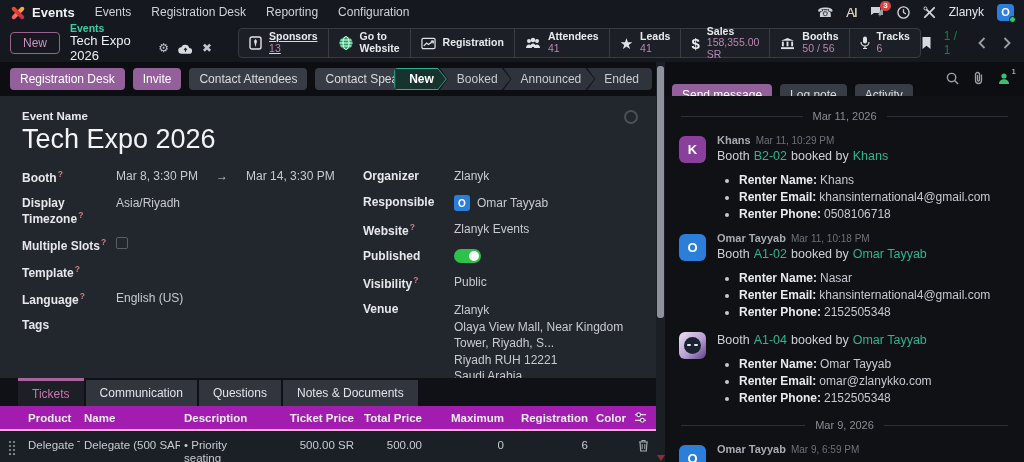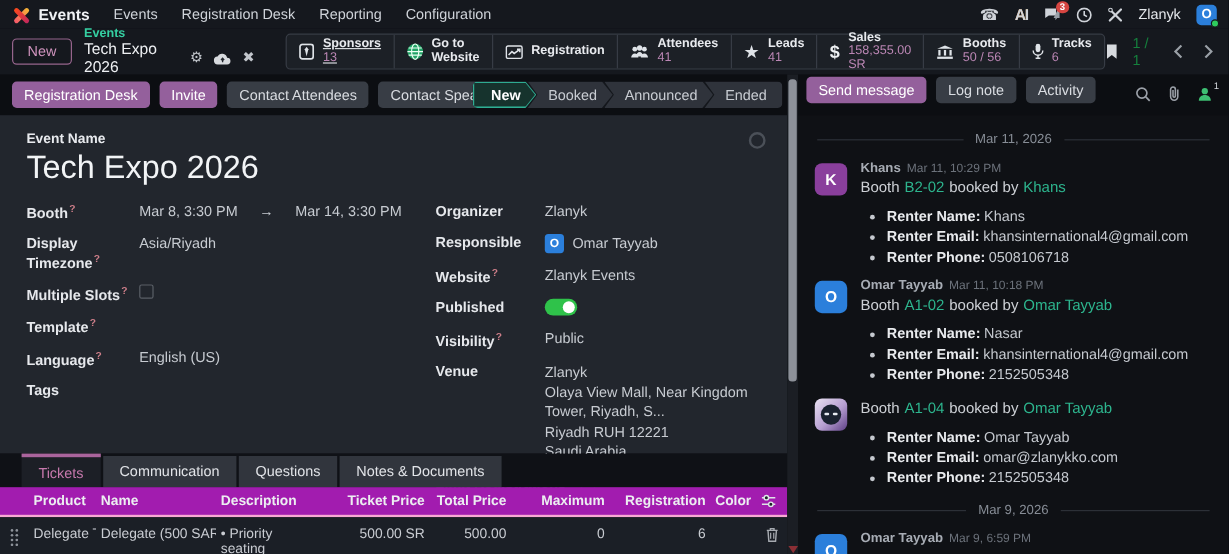--- a/index.html
+++ b/index.html
@@ -12,21 +12,21 @@
             display:flex; align-items:center; padding:0 10px; }
   .logo { width:15px; height:15px; margin-right:7px; position:relative; flex:0 0 auto; }
   .logo .l1,.logo .l2 { position:absolute; width:4px; height:16px; border-radius:2px; left:6px; top:0; }
   .logo .l1 { background:linear-gradient(#f7b733,#f5576c); transform:rotate(45deg); }
   .logo .l2 { background:linear-gradient(#fc4a1a,#c1275e); transform:rotate(-45deg); }
   .app-name { font-weight:bold; font-size:13px; color:#f0f2f5; margin-right:20px; }
   .nav-menu { display:flex; gap:20px; font-size:12px; color:#cfd3d9; }
   .nav-menu span { cursor:default; }
   .systray { margin-left:auto; display:flex; align-items:center; gap:13px; }
   .systray .ico { color:#cfd3d9; font-size:13px; line-height:1; position:relative; }
-  .ai-ic { font-weight:bold; font-size:11px; background:linear-gradient(90deg,#e07b39,#f2c14e);
+  .ai-ic { font-weight:normal; font-size:11px; background:linear-gradient(90deg,#e07b39,#f2c14e);
            -webkit-background-clip:text; background-clip:text; color:#e8a33d; letter-spacing:-1px; }
   .badge { position:absolute; top:-5px; right:-7px; background:#d64541; color:#fff; font-size:8px;
            font-weight:bold; border-radius:7px; padding:1px 3px; line-height:1; }
   .company { font-size:12px; color:#e3e6ea; }
   .user-av { width:17px; height:17px; border-radius:4px; background:#2b7fdb; color:#fff; font-size:11px;
              font-weight:bold; display:flex; align-items:center; justify-content:center; position:relative; }
   .user-av .st { position:absolute; right:-2px; bottom:-2px; width:7px; height:7px; border-radius:50%;
                  background:#2ecc5e; border:1px solid #15181e; }
 
   
@@ -59,21 +59,21 @@
                border-radius:4px; }
   .step { position:relative; height:22px; display:flex; align-items:center; padding:0 13px 0 17px;
           background:#2f333b; color:#c9cdd3; font-size:12px; margin-left:-7px; cursor:pointer;
           clip-path:polygon(0 0, calc(100% - 9px) 0, 100% 50%, calc(100% - 9px) 100%, 0 100%, 8px 50%); }
   .step.last { clip-path:polygon(0 0, 100% 0, 100% 100%, 0 100%, 8px 50%); border-radius:0 4px 4px 0; }
   .step-active-outer { height:22px; padding:1px; background:#2fae93; margin-left:0;
           clip-path:polygon(0 0, calc(100% - 9px) 0, 100% 50%, calc(100% - 9px) 100%, 0 100%); border-radius:4px 0 0 4px; }
   .step-active-inner { height:20px; display:flex; align-items:center; padding:0 12px 0 14px; background:#16332d;
           color:#ffffff; font-weight:bold; font-size:12px;
           clip-path:polygon(0 0, calc(100% - 8px) 0, 100% 50%, calc(100% - 8px) 100%, 0 100%); }
-  .chatter-topbar { position:absolute; left:672px; top:2px; display:flex; gap:8px; }
+  .chatter-topbar { position:absolute; left:672px; top:22px; display:flex; gap:8px; }
   .chatter-topicons { position:absolute; right:14px; top:9px; display:flex; gap:14px; align-items:center; }
   .tico { position:relative; cursor:pointer; display:flex; }
   .sup1 { position:absolute; top:-5px; right:-6px; font-size:8px; color:#d4d8dd; }
 
   
   .sheet { position:absolute; left:0; top:96px; width:656px; height:282px; background:#22262d; padding:14px 22px 0 22px; }
   .ribbon-circle { position:absolute; right:18px; top:14px; width:14px; height:14px; border:2px solid #4b5058; border-radius:50%; }
   .fname-label { font-size:11.5px; font-weight:bold; color:#e8eaee; }
   .fname { font-size:27px; color:#f2f4f6; margin-top:2px; margin-bottom:14px; font-weight:400; }
   .fields { display:flex; }

